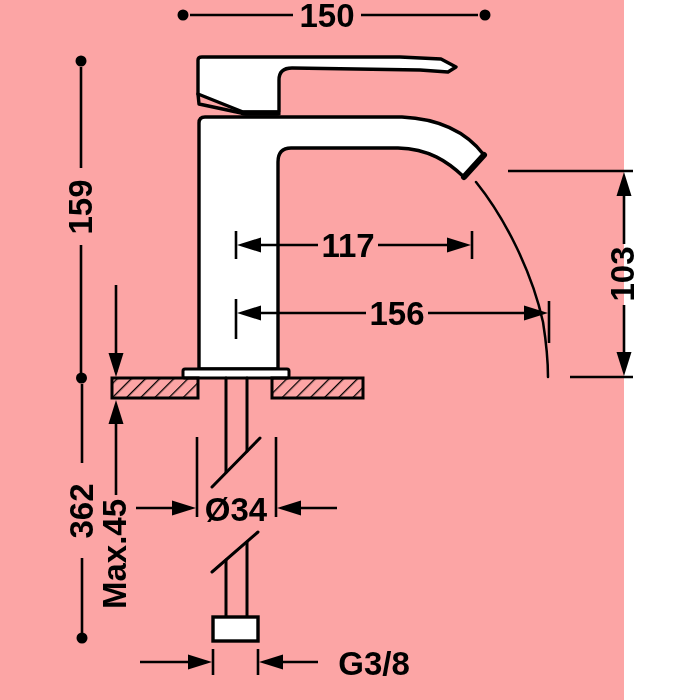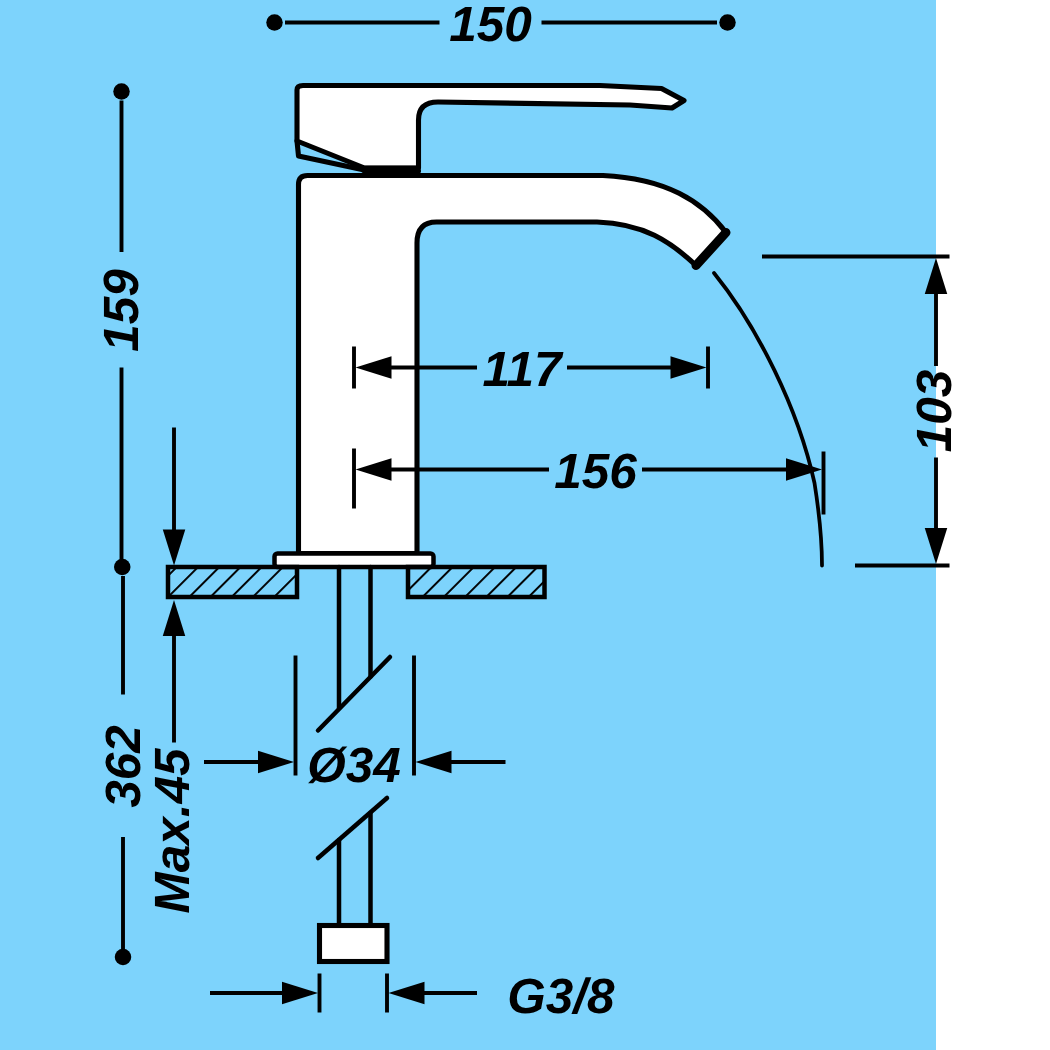--- a/index.html
+++ b/index.html
@@ -1,19 +1,18 @@
 <!DOCTYPE html>
 <html><head>
 <meta charset="utf-8">
 <style>
   html,body{margin:0;padding:0;background:#ffffff;}
   .stage{
-    width:624px;height:700px;background:#7dd3fc;position:relative;
+    width:624px;height:700px;background:#fca5a5;position:relative;
     font-family:"Liberation Sans", sans-serif;
-    font-style:italic;
   }
   svg{display:block;}
   text{
     font-family:"Liberation Sans","DejaVu Sans",sans-serif;
     font-weight:bold;
     font-size:33px;
     fill:#000000;
   }
 </style>
 </head>

